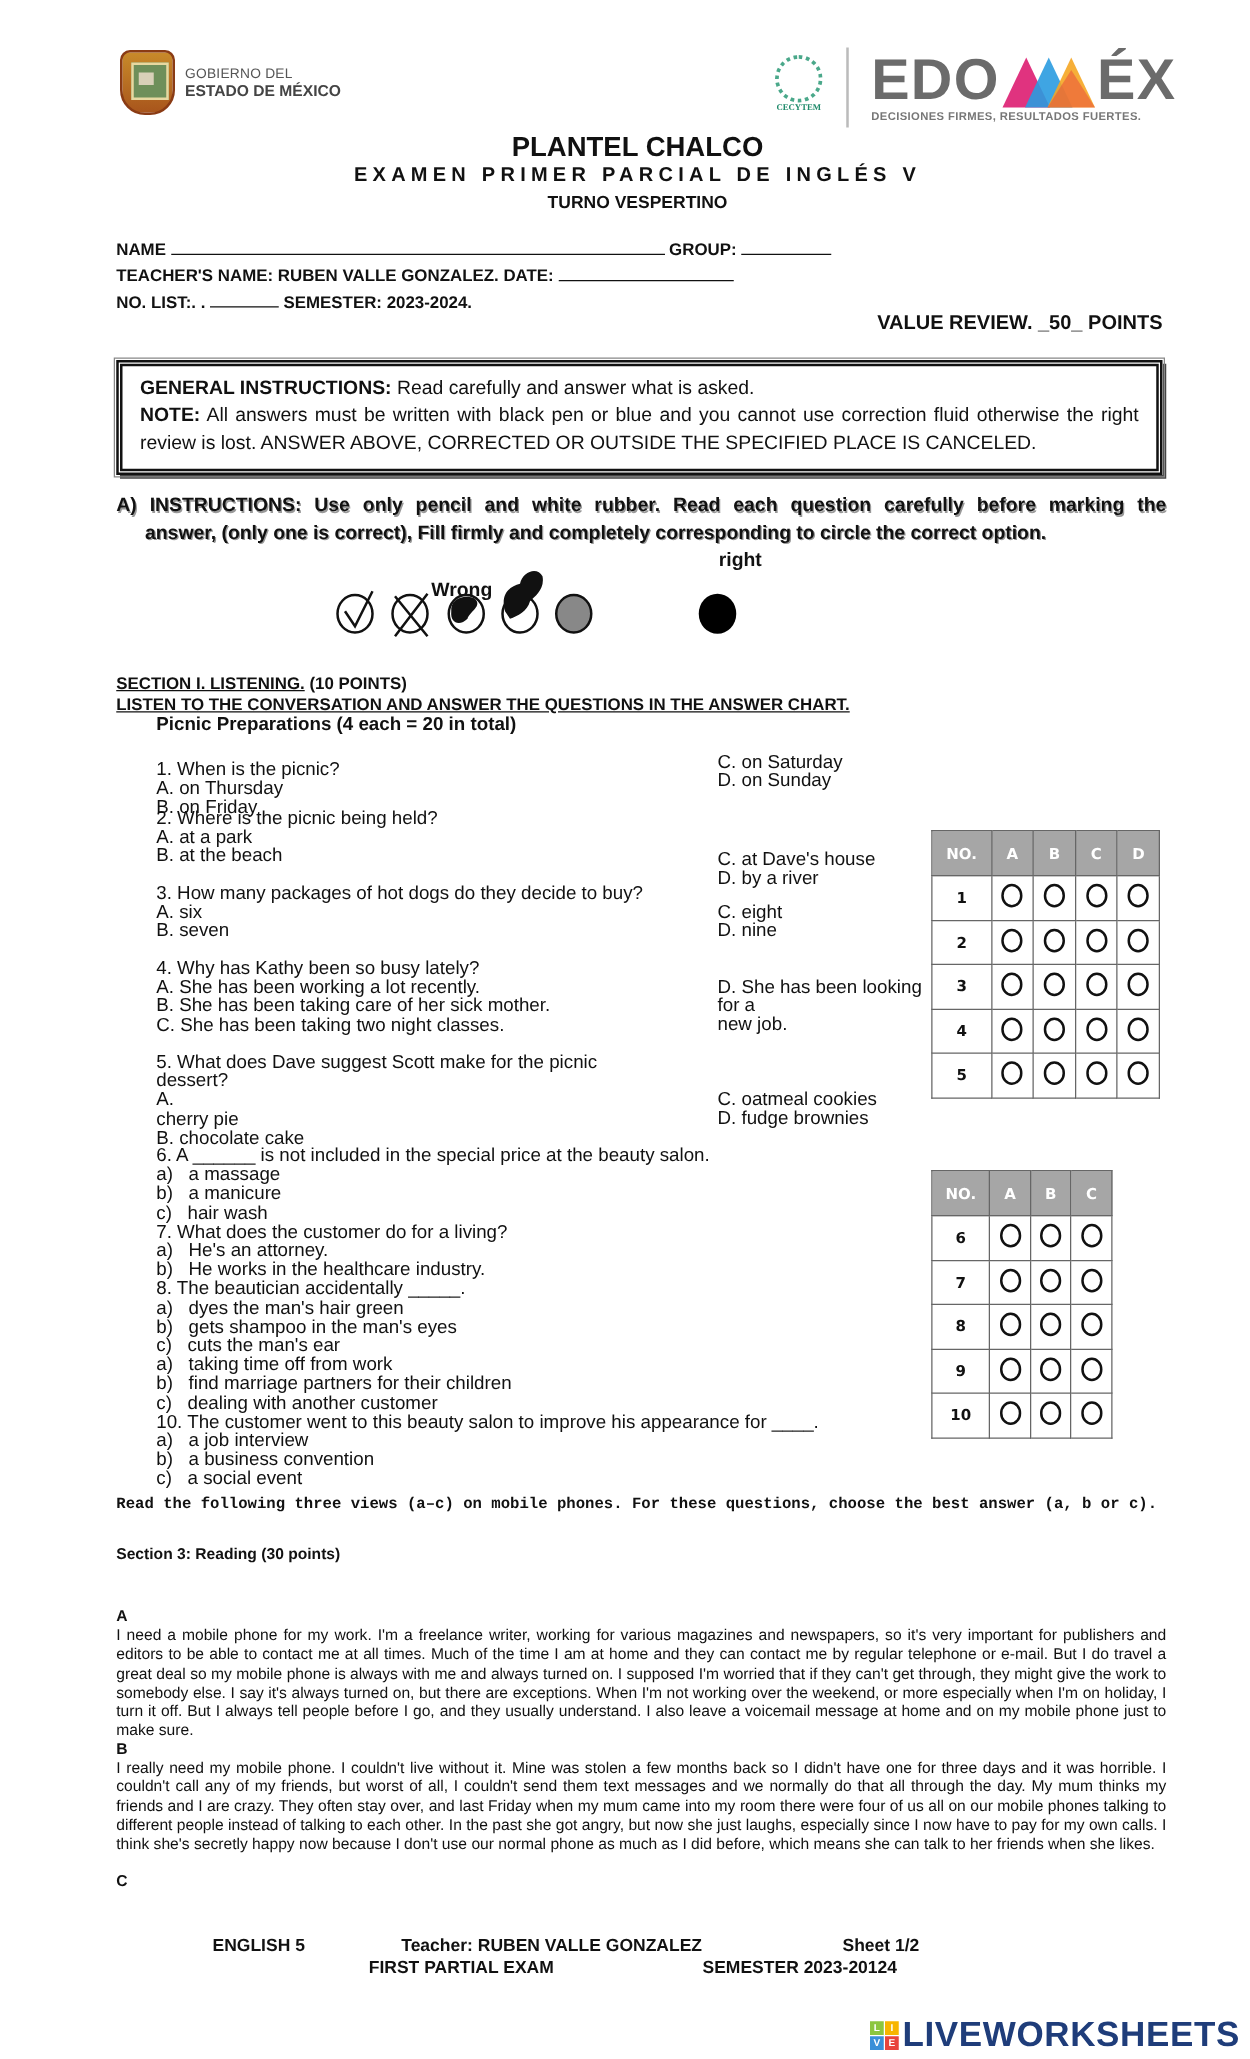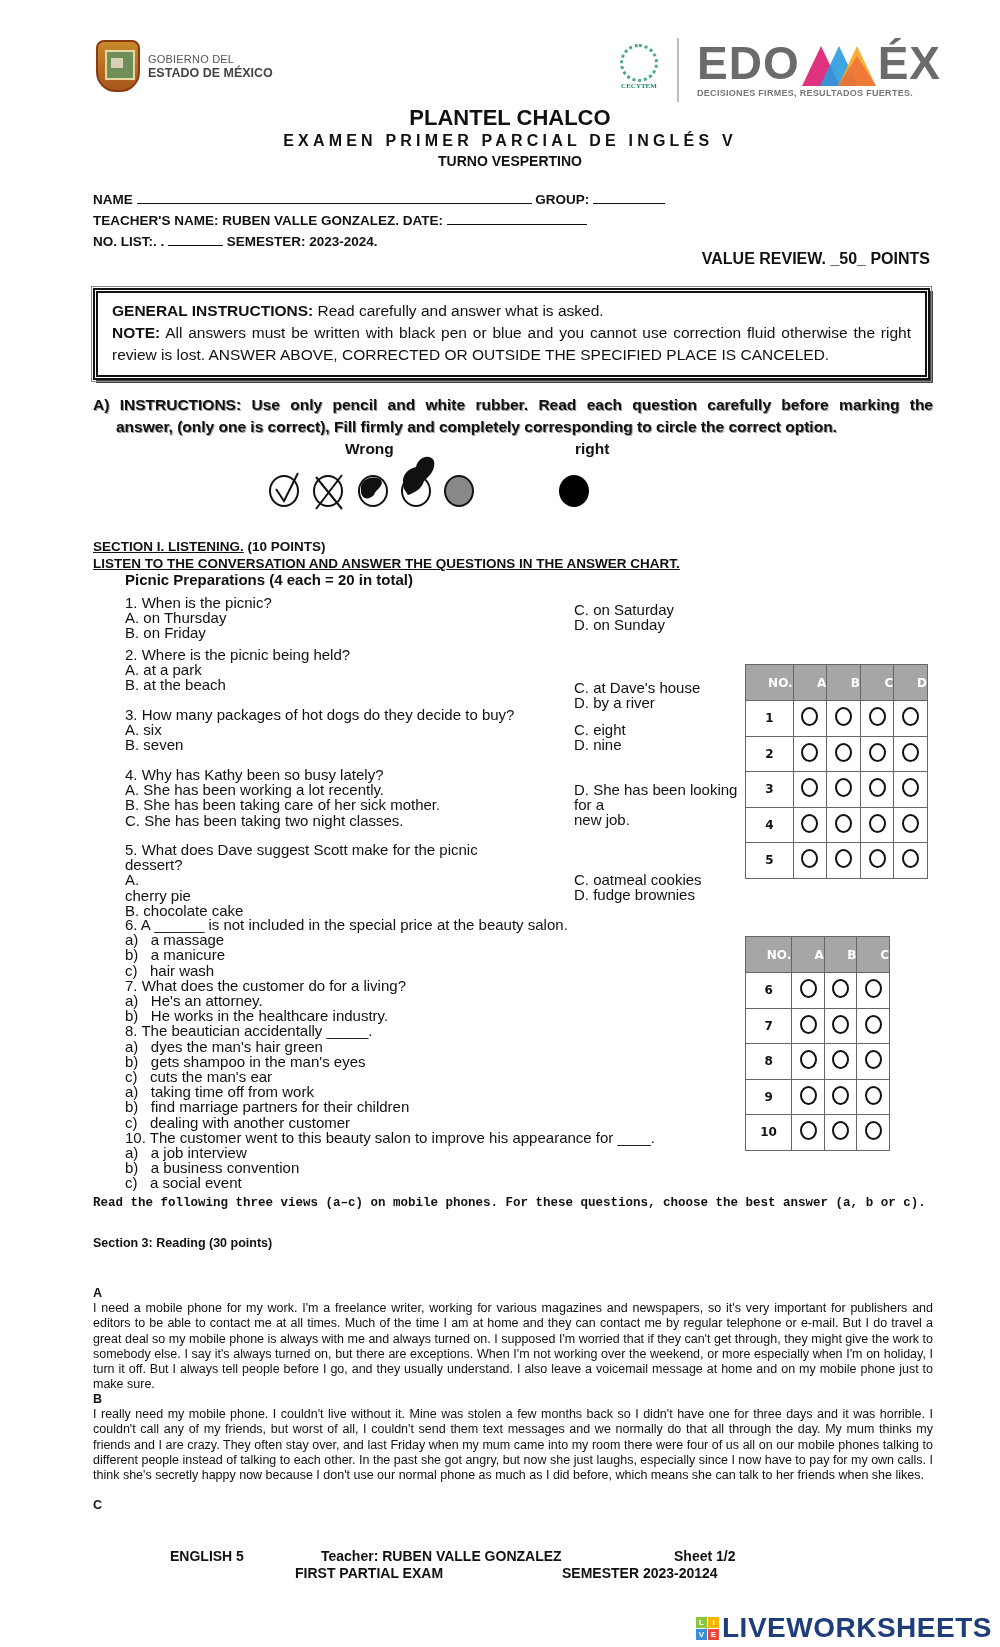--- a/index.html
+++ b/index.html
@@ -27,32 +27,32 @@
   .title2 { left: 0; width: 1020px; top: 132px; text-align: center; font-size: 16px; font-weight: bold; letter-spacing: 4.2px; }
   .title3 { left: 0; width: 1020px; top: 153px; text-align: center; font-size: 14px; font-weight: bold; }
   .form-line { left: 93px; font-size: 13.5px; font-weight: bold; font-family: "Liberation Sans Narrow", "Liberation Sans", sans-serif; transform-origin: left; }
   .value-review { right: 70px; top: 250px; font-size: 16px; font-weight: bold; }
   
   .instr-box { left: 93px; top: 288px; width: 837px; height: 92px; border: 5px double #111; outline: 1px solid #888; outline-offset: 1px; padding: 7px 14px; font-size: 15.5px; line-height: 22px; box-shadow: 3px 3px 0 #444; }
   .instr-box b { font-weight: bold; }
   
   .a-instr { left: 93px; top: 394px; width: 840px; font-size: 15.5px; font-weight: bold; line-height: 22px; text-align: justify; text-shadow: 1px 1px 0 #999; }
   .a-instr .indent { padding-left: 23px; display: block; }
-  .wrong-lbl { left: 345px; top: 440px; font-size: 15.5px; font-weight: bold; }
+  .wrong-lbl { left: 345px; top: 464px; font-size: 15.5px; font-weight: bold; }
   .right-lbl { left: 575px; top: 440px; font-size: 15.5px; font-weight: bold; }
   .marks { left: 268px; top: 455px; }
   
   .sec-h { left: 93px; font-size: 13.5px; font-weight: bold; }
   .u { text-decoration: underline; }
   .q { font-size: 15px; line-height: 15.2px; padding-left: 32px; }
   .q-left { left: 93px; width: 440px; }
   .q-right { left: 542px; width: 200px; }
   
   table.chart { position: absolute; border-collapse: collapse; font-family: "DejaVu Sans", sans-serif; }
-  table.chart th { background: #a6a6a6; color: #fff; font-size: 12px; font-weight: bold; height: 36px; border: 1px solid #666; text-align: right; }
+  table.chart th { background: #a6a6a6; color: #fff; font-size: 12px; font-weight: bold; height: 36px; border: 1px solid #666; }
   table.chart td { border: 1px solid #666; height: 35.5px; text-align: center; font-weight: bold; font-size: 12px; }
   .bubble { display: inline-block; width: 17px; height: 19px; border: 2.5px solid #111; border-radius: 50%; cursor: pointer; }
   
   .read-h { left: 93px; font-size: 12.5px; font-weight: bold; }
   .para { left: 93px; width: 840px; font-size: 12.5px; line-height: 15.2px; text-align: justify; }
   .footer1 { top: 1548px; font-size: 14px; font-weight: bold; }
   .lw { left: 696px; top: 1612px; display: flex; align-items: center; }
   .lw-grid { display: grid; grid-template-columns: 11px 11px; grid-gap: 1px; margin-right: 3px; }
   .lw-grid span { width: 11px; height: 11px; font-size: 8px; color: #fff; font-weight: bold; text-align: center; line-height: 11px; }
   .lw-text { font-size: 28px; font-weight: bold; color: #1f3d7a; letter-spacing: 0.5px; }
@@ -142,21 +142,21 @@
     <ellipse cx="306" cy="36" rx="15" ry="16" fill="#000"></ellipse>
   </g>
 </svg>
 
 <div class="abs sec-h" style="top:539px;">
   <span class="u">SECTION I. LISTENING.</span><span> (10 POINTS)</span>
 </div>
 <div class="abs sec-h u" style="top:556px;">LISTEN TO THE CONVERSATION AND ANSWER THE QUESTIONS IN THE ANSWER CHART.</div>
 <div class="abs q" style="left:93px;top:572px;font-weight:bold;">Picnic Preparations (4 each = 20 in total)</div>
 
-<div class="abs q q-left" style="top:595px;">
+<div class="abs q q-left" style="top:608px;">
   <div>1. When is the picnic?</div>
   <div>A. on Thursday</div>
   <div>B. on Friday</div>
 </div>
 <div class="abs q q-right" style="top:602px;">
   <div>C. on Saturday</div>
   <div>D. on Sunday</div>
 </div>
 
 <div class="abs q q-left" style="top:647px;">

